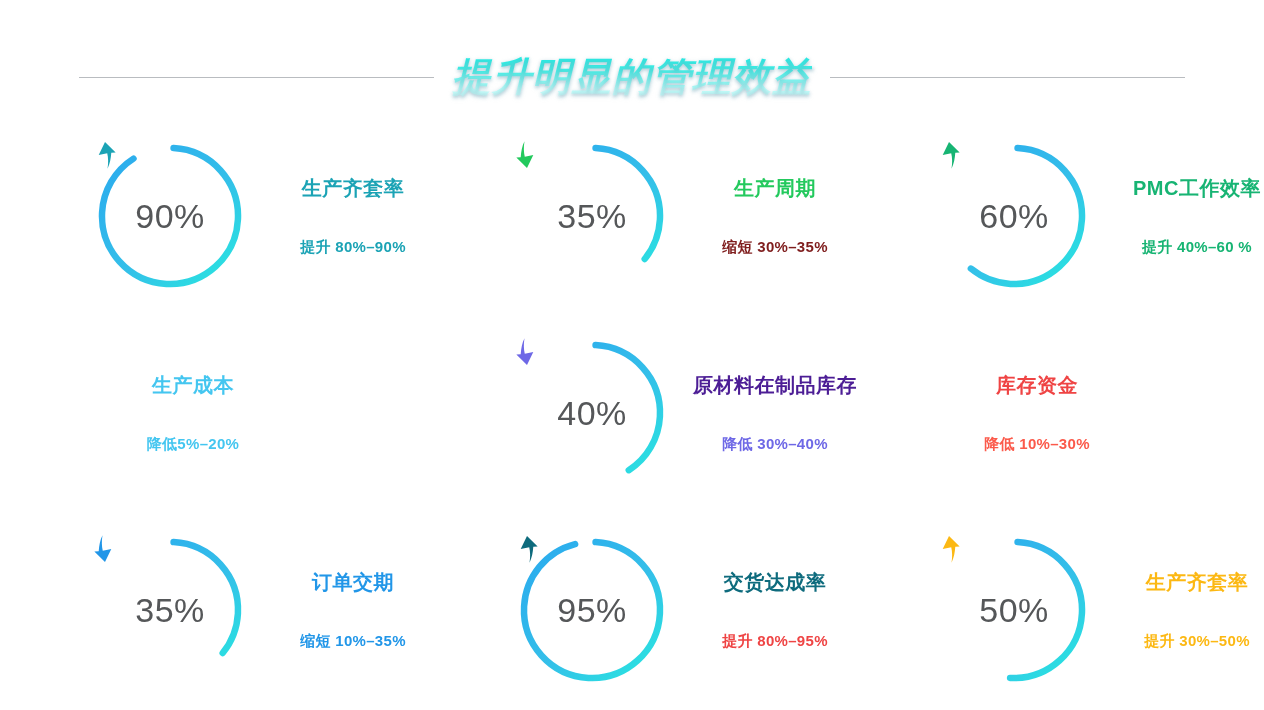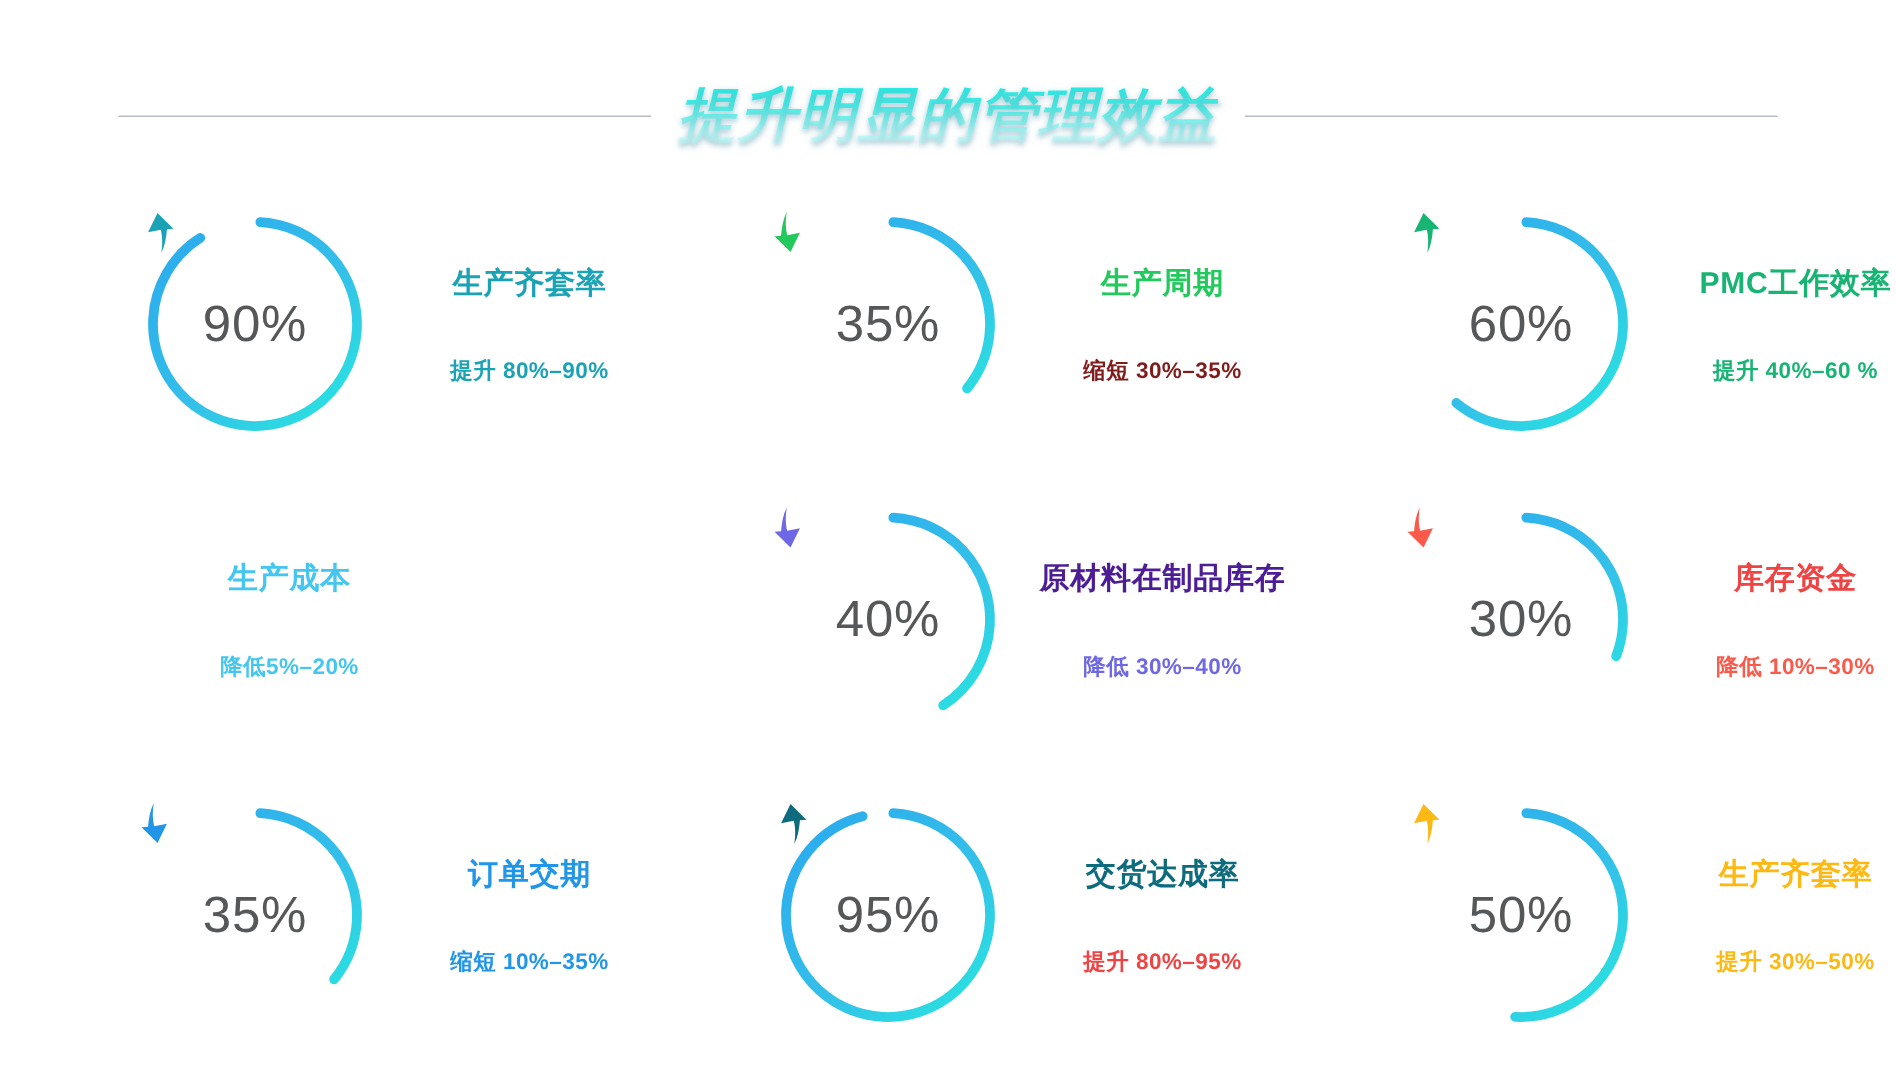--- a/index.html
+++ b/index.html
@@ -204,38 +204,20 @@
             <path d="M15 29 L4 18 L8.5 17.8 C9 12 9.8 6.5 12.4 1.4 C11.4 7.6 11.6 12.8 12.7 17.4 L21.5 15.6 Z" fill="#6e68e6"></path>
           </svg>
         </div>
       </div>
       <div class="info">
         <div class="info-title" style="color:#4c1d95">原材料在制品库存</div>
         <div class="info-sub" style="color:#6e68e6">降低 30%–40%</div>
       </div>
     </div>
     <div class="cell">
-      <div class="ring-wrap">
-        <svg viewBox="0 0 160 160" width="160" height="160">
-          <defs>
-            <linearGradient id="arcgrad5" x1="1" y1="0" x2="0" y2="1">
-              <stop offset="0%" stop-color="#2aa9ee"></stop>
-              <stop offset="55%" stop-color="#34bfe9"></stop>
-              <stop offset="100%" stop-color="#28e8df"></stop>
-            </linearGradient>
-          </defs>
-          <circle cx="80" cy="80" r="68" fill="none" stroke="url(#arcgrad5)" stroke-width="6.5" stroke-linecap="round" stroke-dasharray="128.18 299.08" transform="rotate(-87 80 80)"></circle>
-        </svg>
-        <div class="ring-center">
-          <div class="ring-value">30%</div>
-          <svg class="ring-arrow" width="30" height="31" viewBox="0 0 30 31">
-            <path d="M15 29 L4 18 L8.5 17.8 C9 12 9.8 6.5 12.4 1.4 C11.4 7.6 11.6 12.8 12.7 17.4 L21.5 15.6 Z" fill="#fb5a4b"></path>
-          </svg>
-        </div>
-      </div>
       <div class="info">
         <div class="info-title" style="color:#ef4444">库存资金</div>
         <div class="info-sub" style="color:#fb5a4b">降低 10%–30%</div>
       </div>
     </div>
     <div class="cell">
       <div class="ring-wrap">
         <svg viewBox="0 0 160 160" width="160" height="160">
           <defs>
             <linearGradient id="arcgrad6" x1="1" y1="0" x2="0" y2="1">

